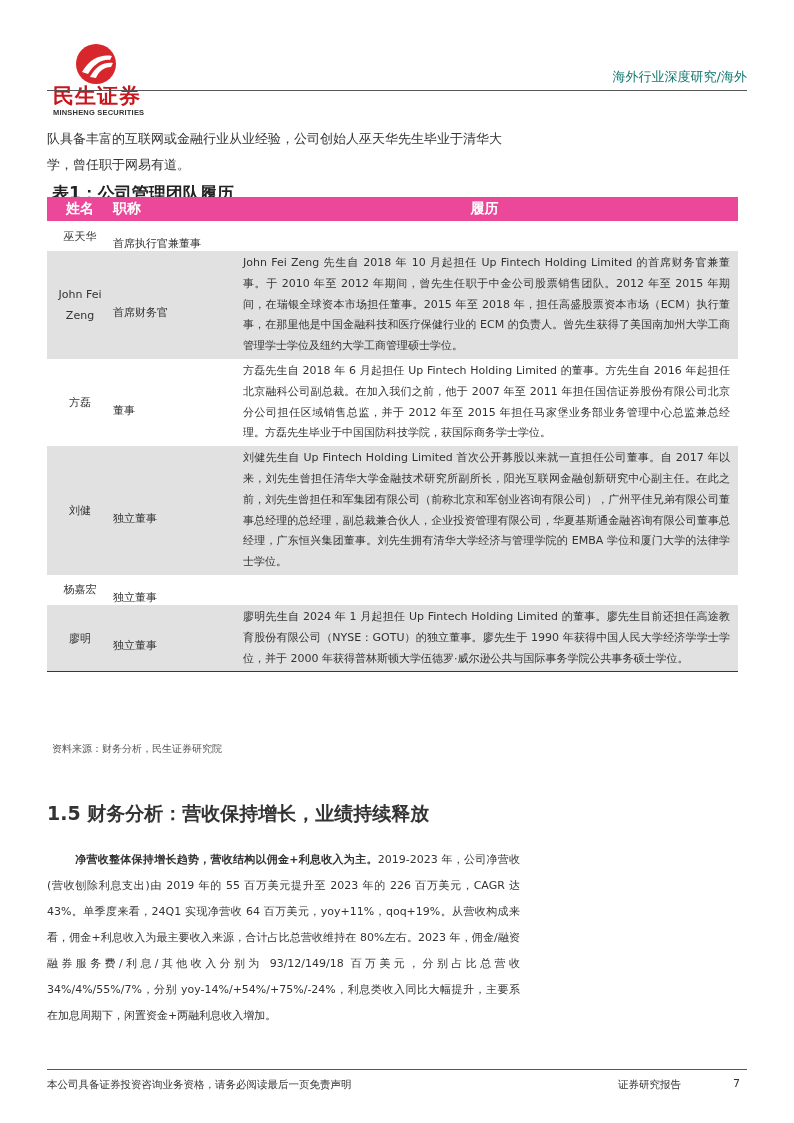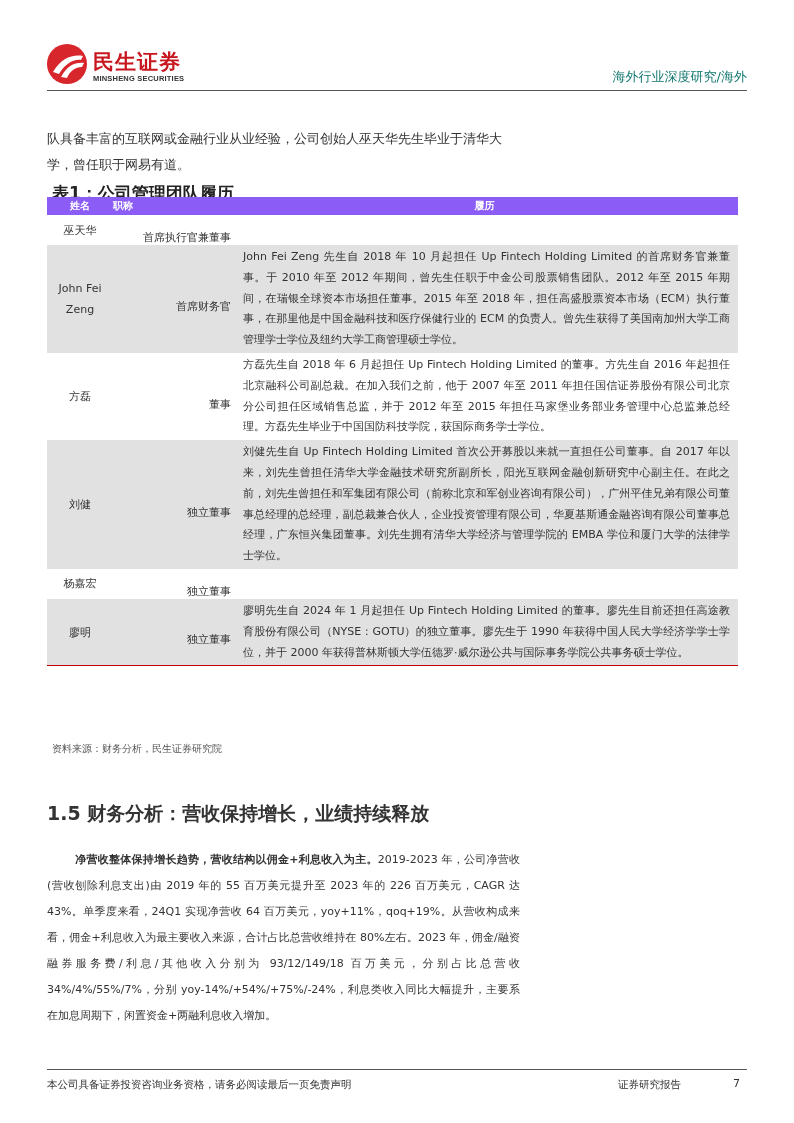--- a/index.html
+++ b/index.html
@@ -1,39 +1,39 @@
 <!DOCTYPE html>
 <html><head>
 <meta charset="utf-8">
 <style>
   html, body { margin: 0; padding: 0; background: #ffffff; }
   body { width: 794px; height: 1123px; position: relative; overflow: hidden; font-family: "DejaVu Sans", "Liberation Sans", sans-serif; color: #333; }
 
   .header { position: absolute; left: 47px; top: 44px; width: 700px; height: 46px; }
-  .logo { position: absolute; left: 0; top: 0; display: flex; align-items: flex-end; }
+  .logo { position: absolute; left: 0; top: 0; display: flex; align-items: center; flex-direction: column; }
   .logo-mark { width: 40px; height: 40px; border-radius: 50%; background: #d7262c; position: relative; overflow: hidden; }
   .logo-mark svg { position: absolute; left: 0; top: 0; }
   .logo-text { margin-left: 6px; display: flex; flex-direction: column; }
   .logo-cn { font-size: 21px; font-weight: bold; color: #c8161e; letter-spacing: 1px; line-height: 24px; font-family: "DejaVu Sans", sans-serif; }
   .logo-en { font-size: 7.5px; font-weight: bold; color: #333; letter-spacing: 0.2px; line-height: 10px; font-family: "Liberation Sans", sans-serif; }
   .header-right { position: absolute; right: 0; top: 24px; font-size: 13px; color: #0f766e; }
   .header-rule { position: absolute; left: 47px; top: 90px; width: 700px; height: 1px; background: #555; }
 
   .intro { position: absolute; left: 47px; top: 126px; width: 480px; font-size: 13px; line-height: 26px; color: #333; }
 
   .table-title { position: absolute; left: 52px; top: 182px; font-size: 17px; font-weight: bold; color: #222; }
   .table { position: absolute; left: 47px; top: 197px; width: 691px; border-bottom: 1px solid #c00000; }
-  .thead { display: flex; background: #8b5cf6; color: #fff; font-size: 10px; font-weight: bold; height: 18px; align-items: center; }
+  .thead { display: flex; background: #ec4899; color: #fff; font-size: 14px; font-weight: bold; height: 24px; align-items: center; }
   .th-name { width: 66px; text-align: center; }
   .th-title { width: 118px; text-align: left; }
   .th-bio { flex: 1; text-align: center; }
   .row { display: flex; align-items: center; font-size: 11px; color: #333; }
   .row.alt { background: #e1e1e1; }
   .cell-name { width: 66px; text-align: center; line-height: 21px; }
-  .cell-title { width: 118px; text-align: right; margin-top: 15px; }
+  .cell-title { width: 118px; text-align: left; margin-top: 15px; }
   .cell-bio { flex: 1; padding: 2px 8px 2px 12px; line-height: 20.8px; text-align: justify; }
 
   .source { position: absolute; left: 52px; top: 742px; font-size: 10px; color: #555; }
 
   .section-title { position: absolute; left: 47px; top: 801px; font-size: 19px; font-weight: bold; color: #333; }
 
   .para { position: absolute; left: 47px; top: 847px; width: 473px; font-size: 11px; line-height: 26px; color: #333; text-align: justify; }
   .para .lead { font-weight: bold; }
   .indent { display: inline-block; width: 28px; }
 

